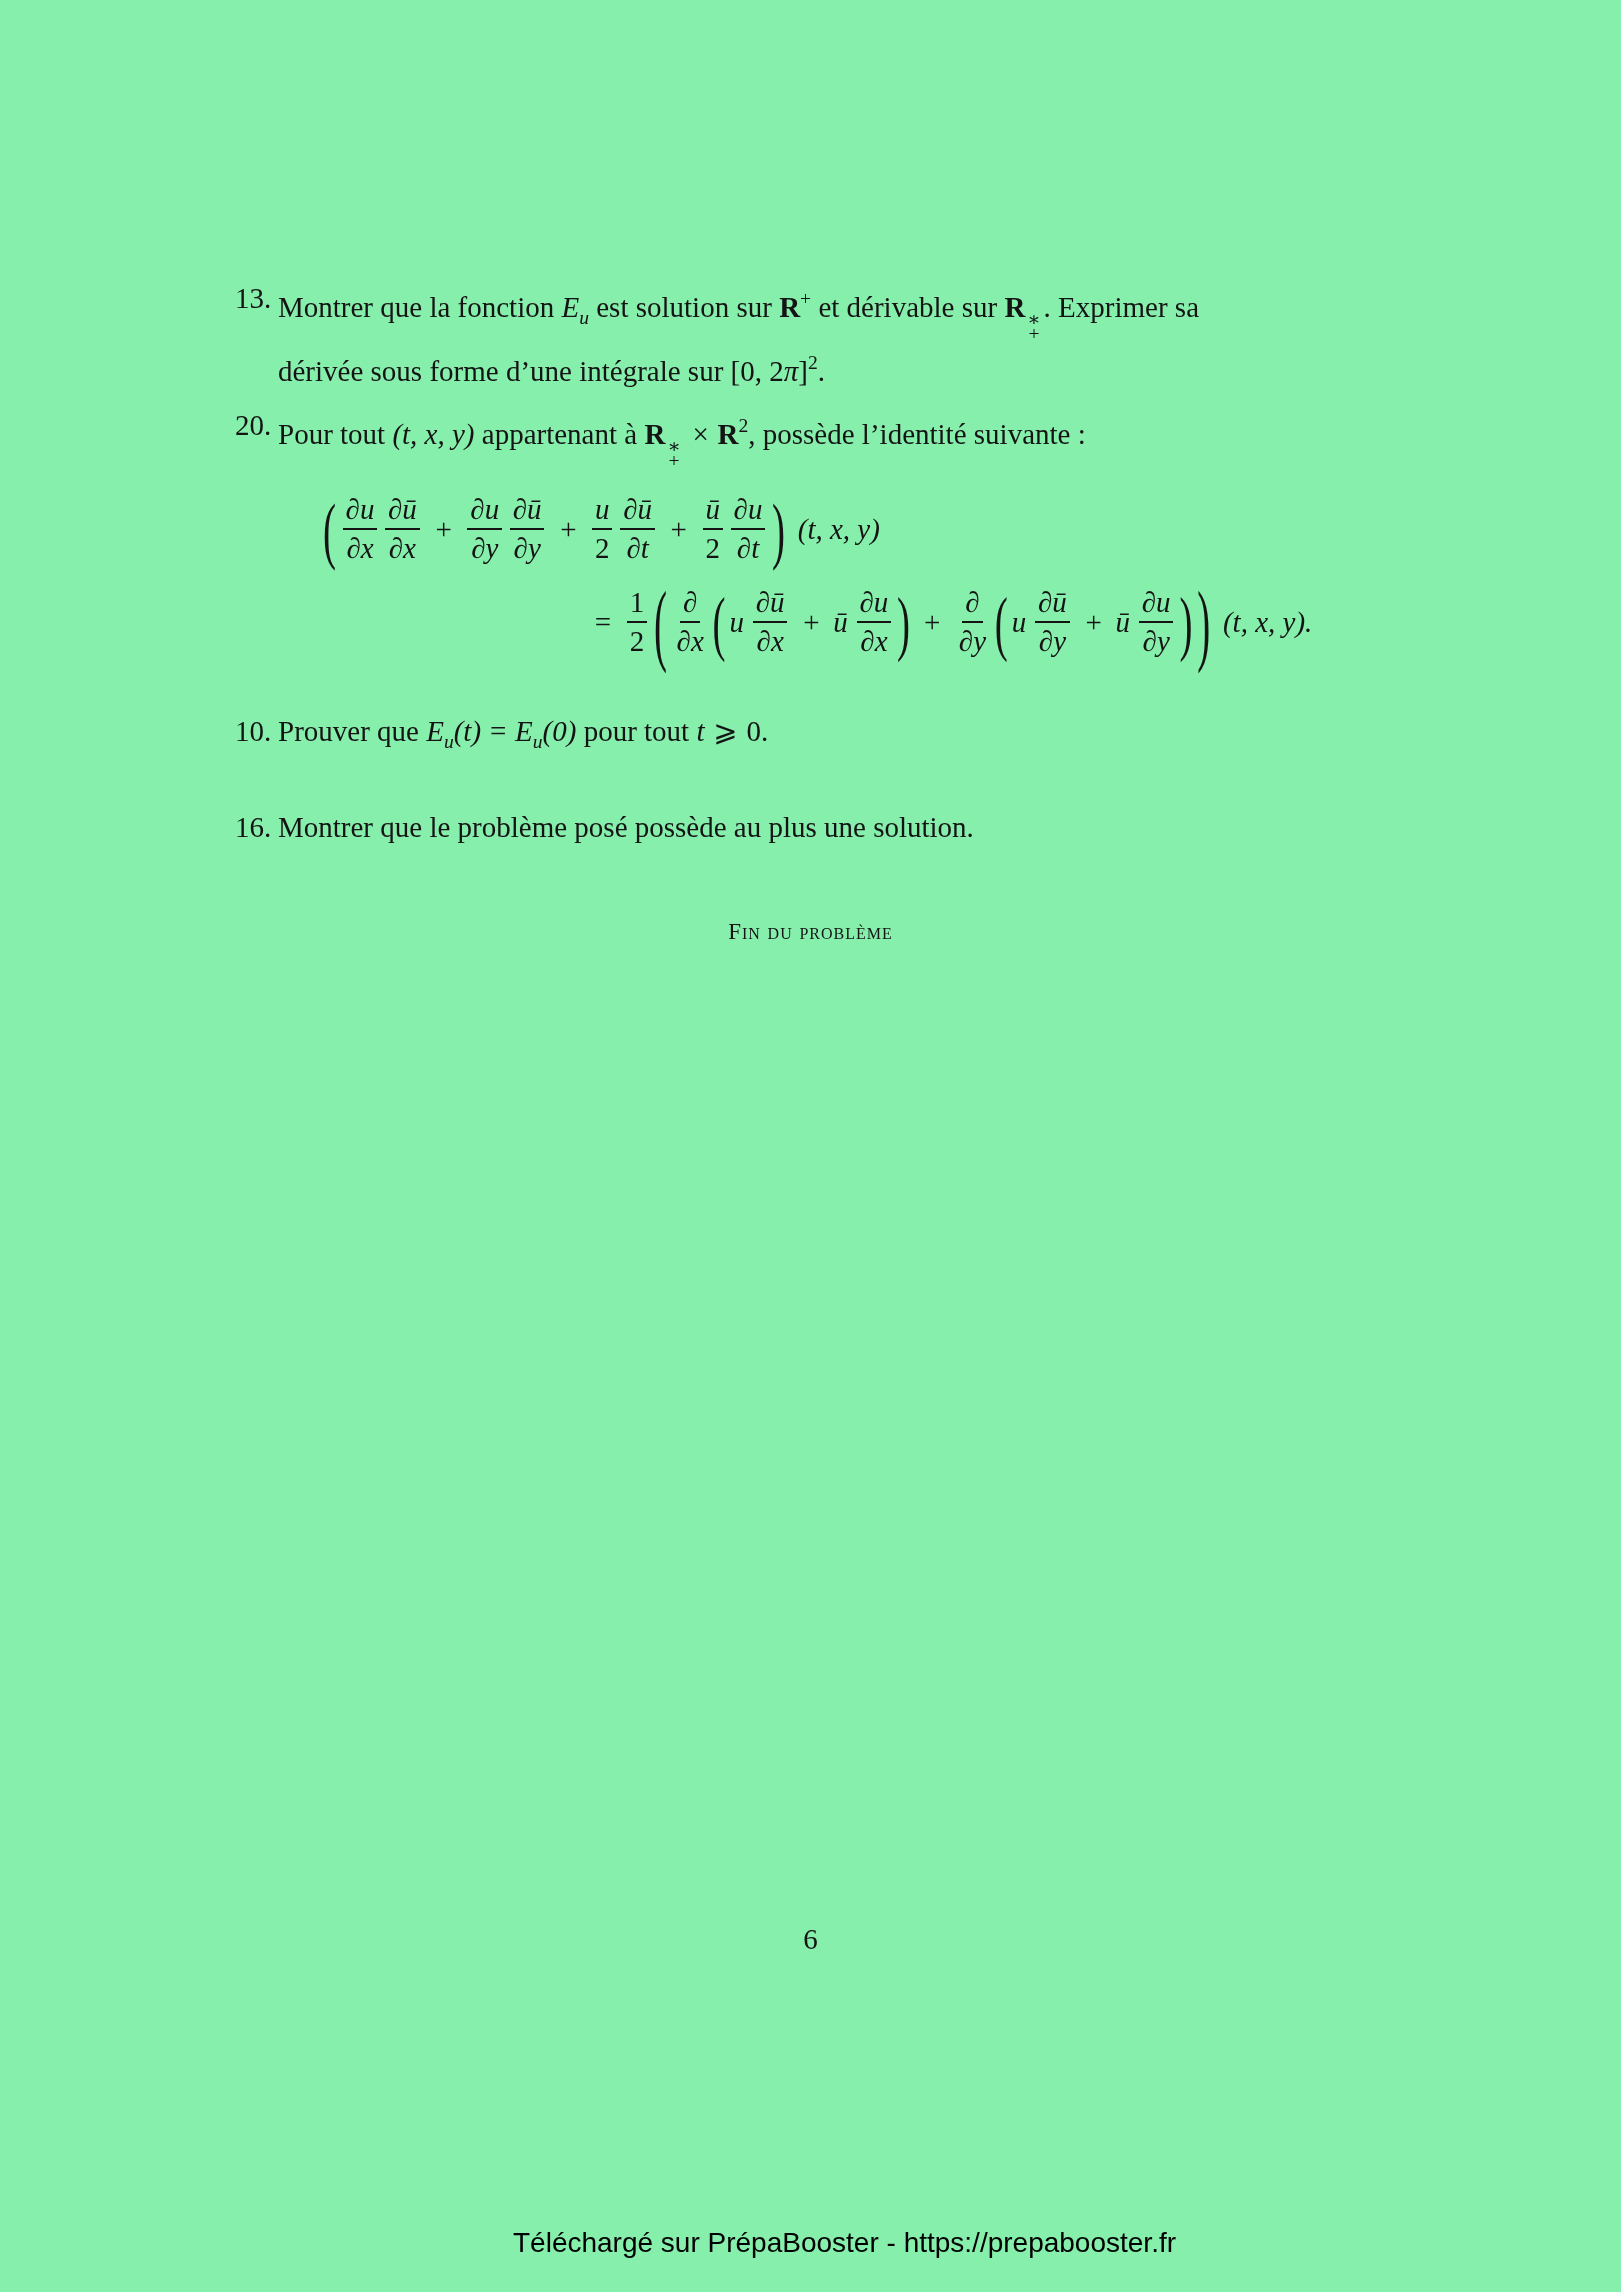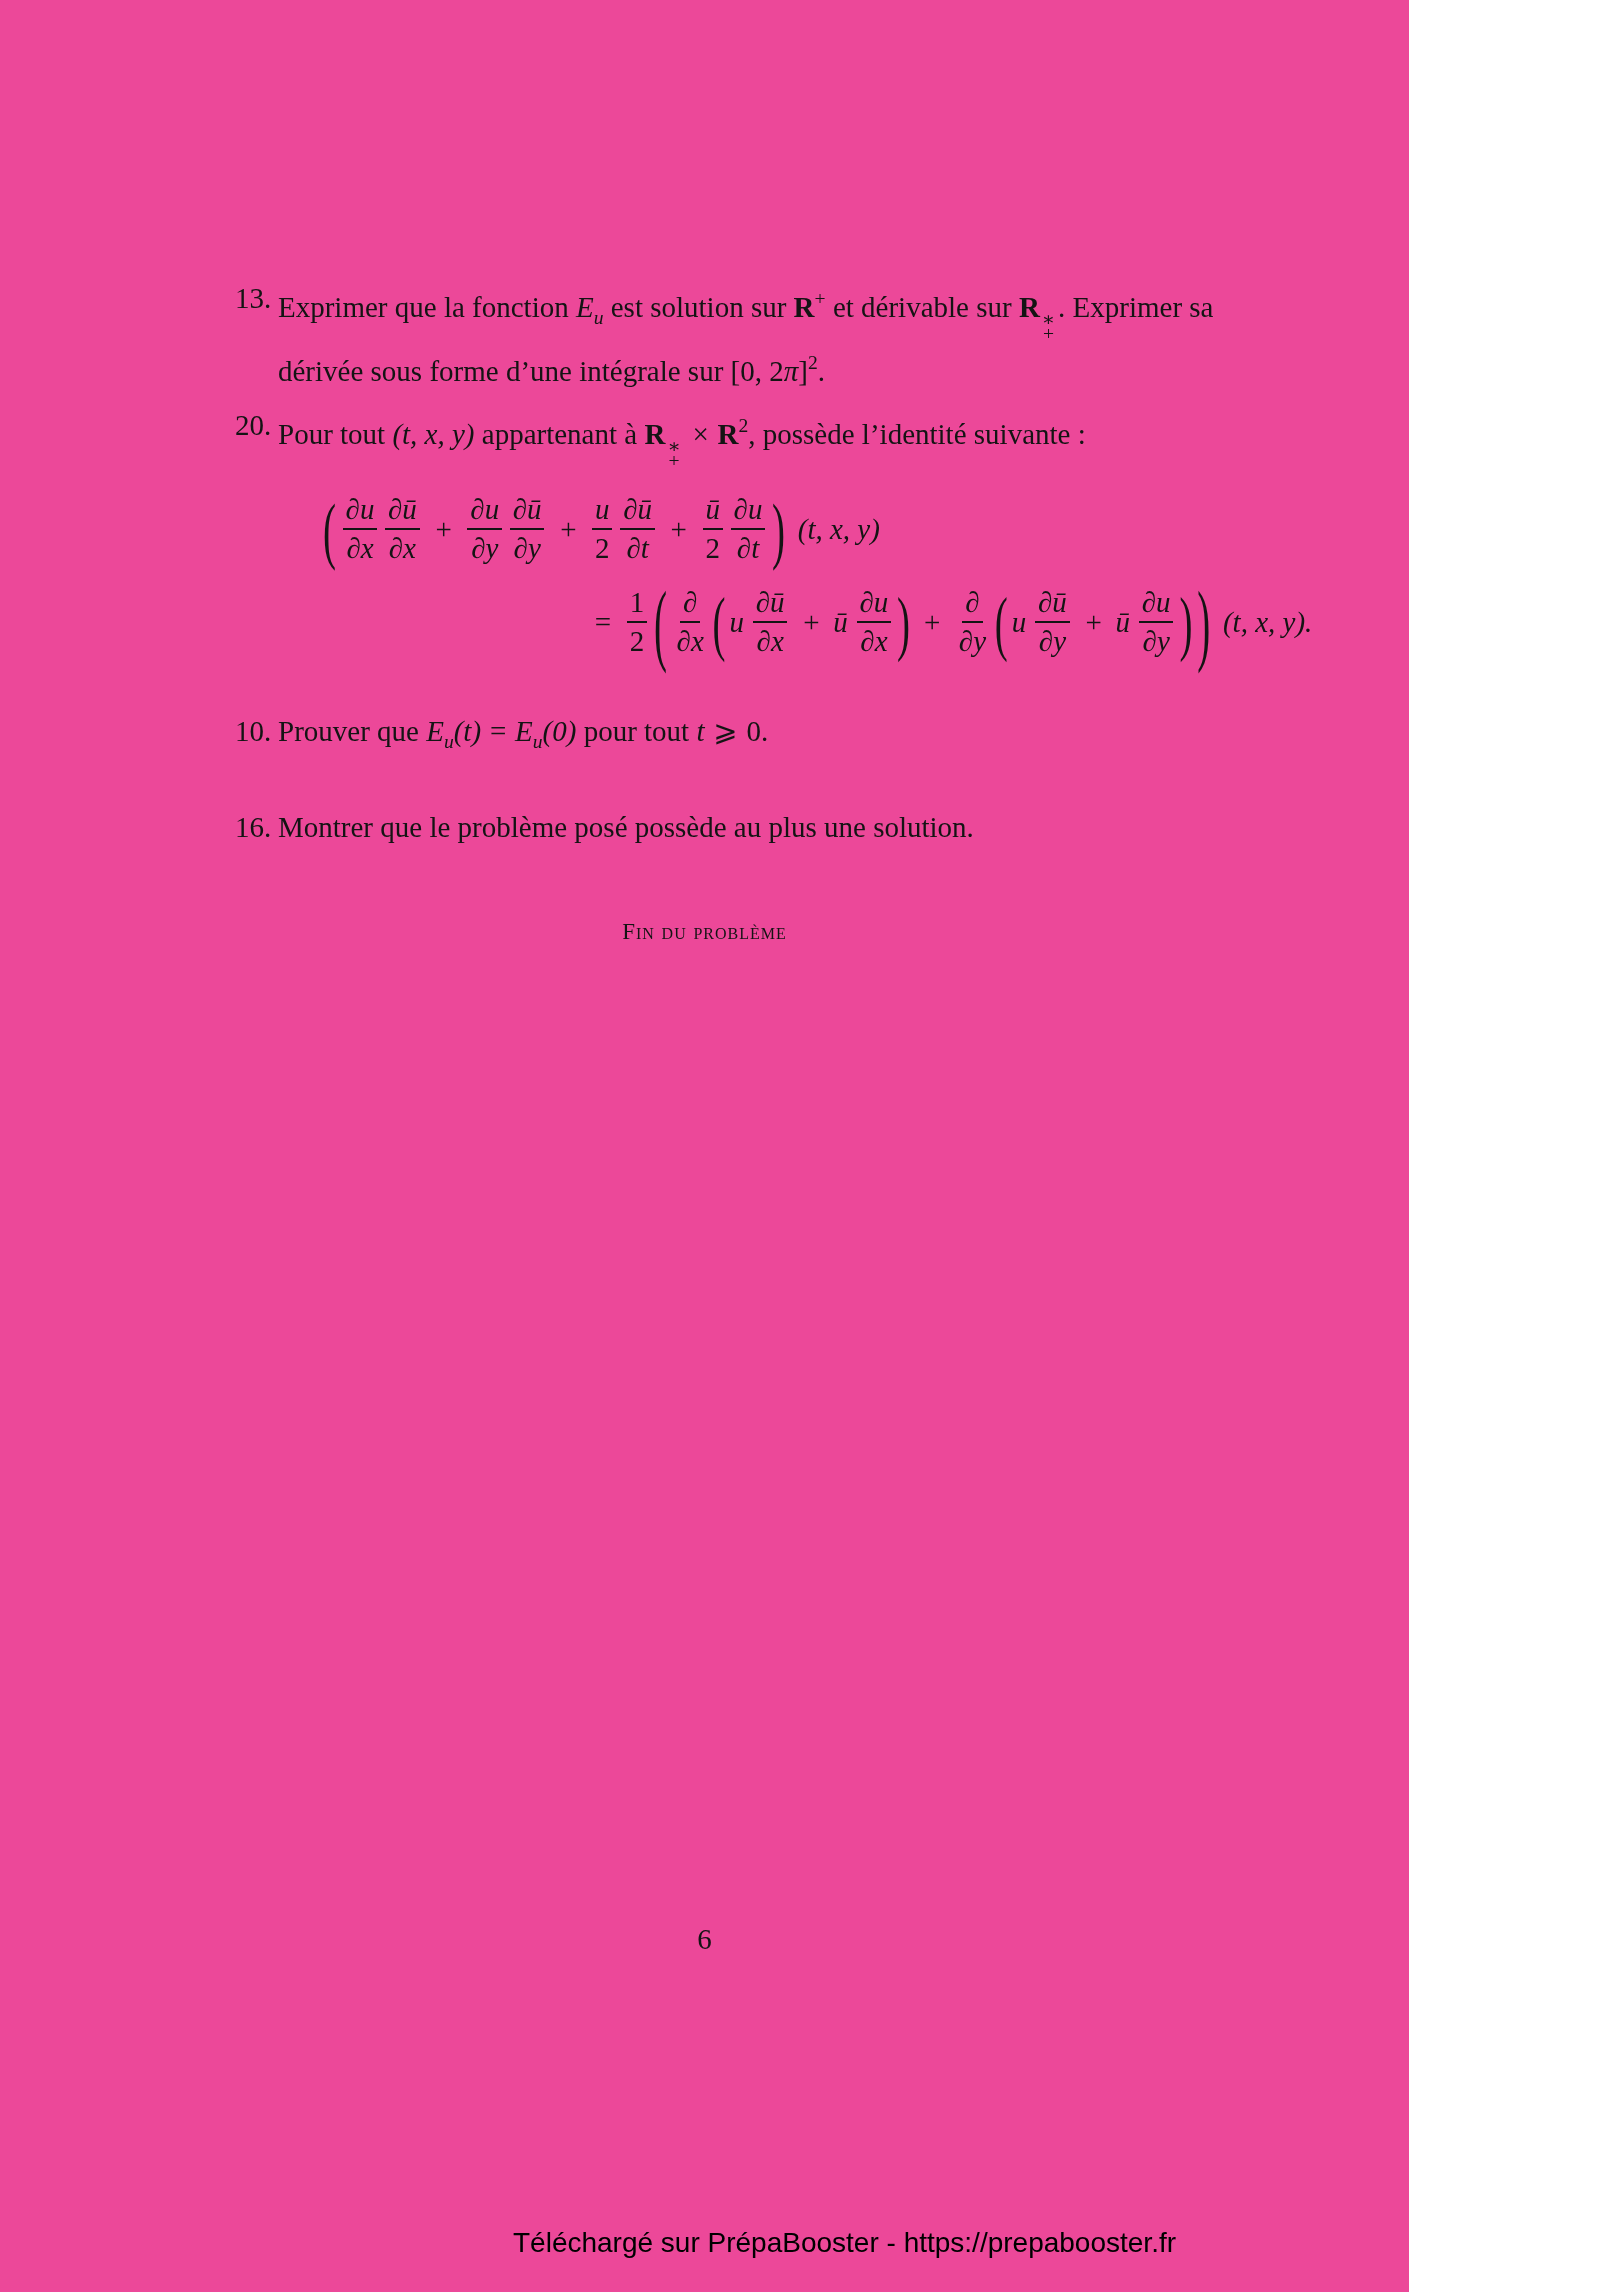--- a/index.html
+++ b/index.html
@@ -1,19 +1,19 @@
 <!DOCTYPE html>
 <html><head>
 <meta charset="utf-8">
 <style>
   html,body{margin:0;padding:0;background:#ffffff;}
   .page{
     position:relative;
-    width:1409px;height:2293px;
-    background:#ec4899;
+    width:1621px;height:2293px;
+    background:#86efac;
     color:#141414;
     font-family:"Liberation Serif","DejaVu Serif","DejaVu Sans",serif;
     overflow:hidden;
   }
   
   .item{position:absolute;left:235px;display:flex;font-size:29px;line-height:41px;}
   .item .num{width:43px;flex:none;}
   .iline{white-space:nowrap;}
   #item13{top:278px;}
   #item14{top:405px;}
@@ -52,21 +52,21 @@
           font-family:"Liberation Sans","DejaVu Sans",sans-serif;font-size:28px;color:#000;}
 </style>
 </head>
 <body>
 
 <div class="page">
 
   <div class="item" id="item13">
     <span class="num">13.</span>
     <div>
-      <div class="iline"><span>Exprimer que la fonction </span><span class="it">E</span><span class="msub">u</span><span> est solution sur </span><span class="bR">R</span><span class="msup">+</span><span> et dérivable sur </span><span class="bR">R</span><span class="stack">
+      <div class="iline"><span>Montrer que la fonction </span><span class="it">E</span><span class="msub">u</span><span> est solution sur </span><span class="bR">R</span><span class="msup">+</span><span> et dérivable sur </span><span class="bR">R</span><span class="stack">
             <span>∗</span>
             <span>+</span>
           </span><span>. Exprimer sa</span></div>
       <div class="iline"><span>dérivée sous forme d’une intégrale sur </span><span class="up">[0, 2</span><span class="it">π</span><span class="up">]</span><span class="msup">2</span><span>.</span></div>
     </div>
   </div>
 
   <div class="item" id="item14">
     <span class="num">20.</span>
     <div>

